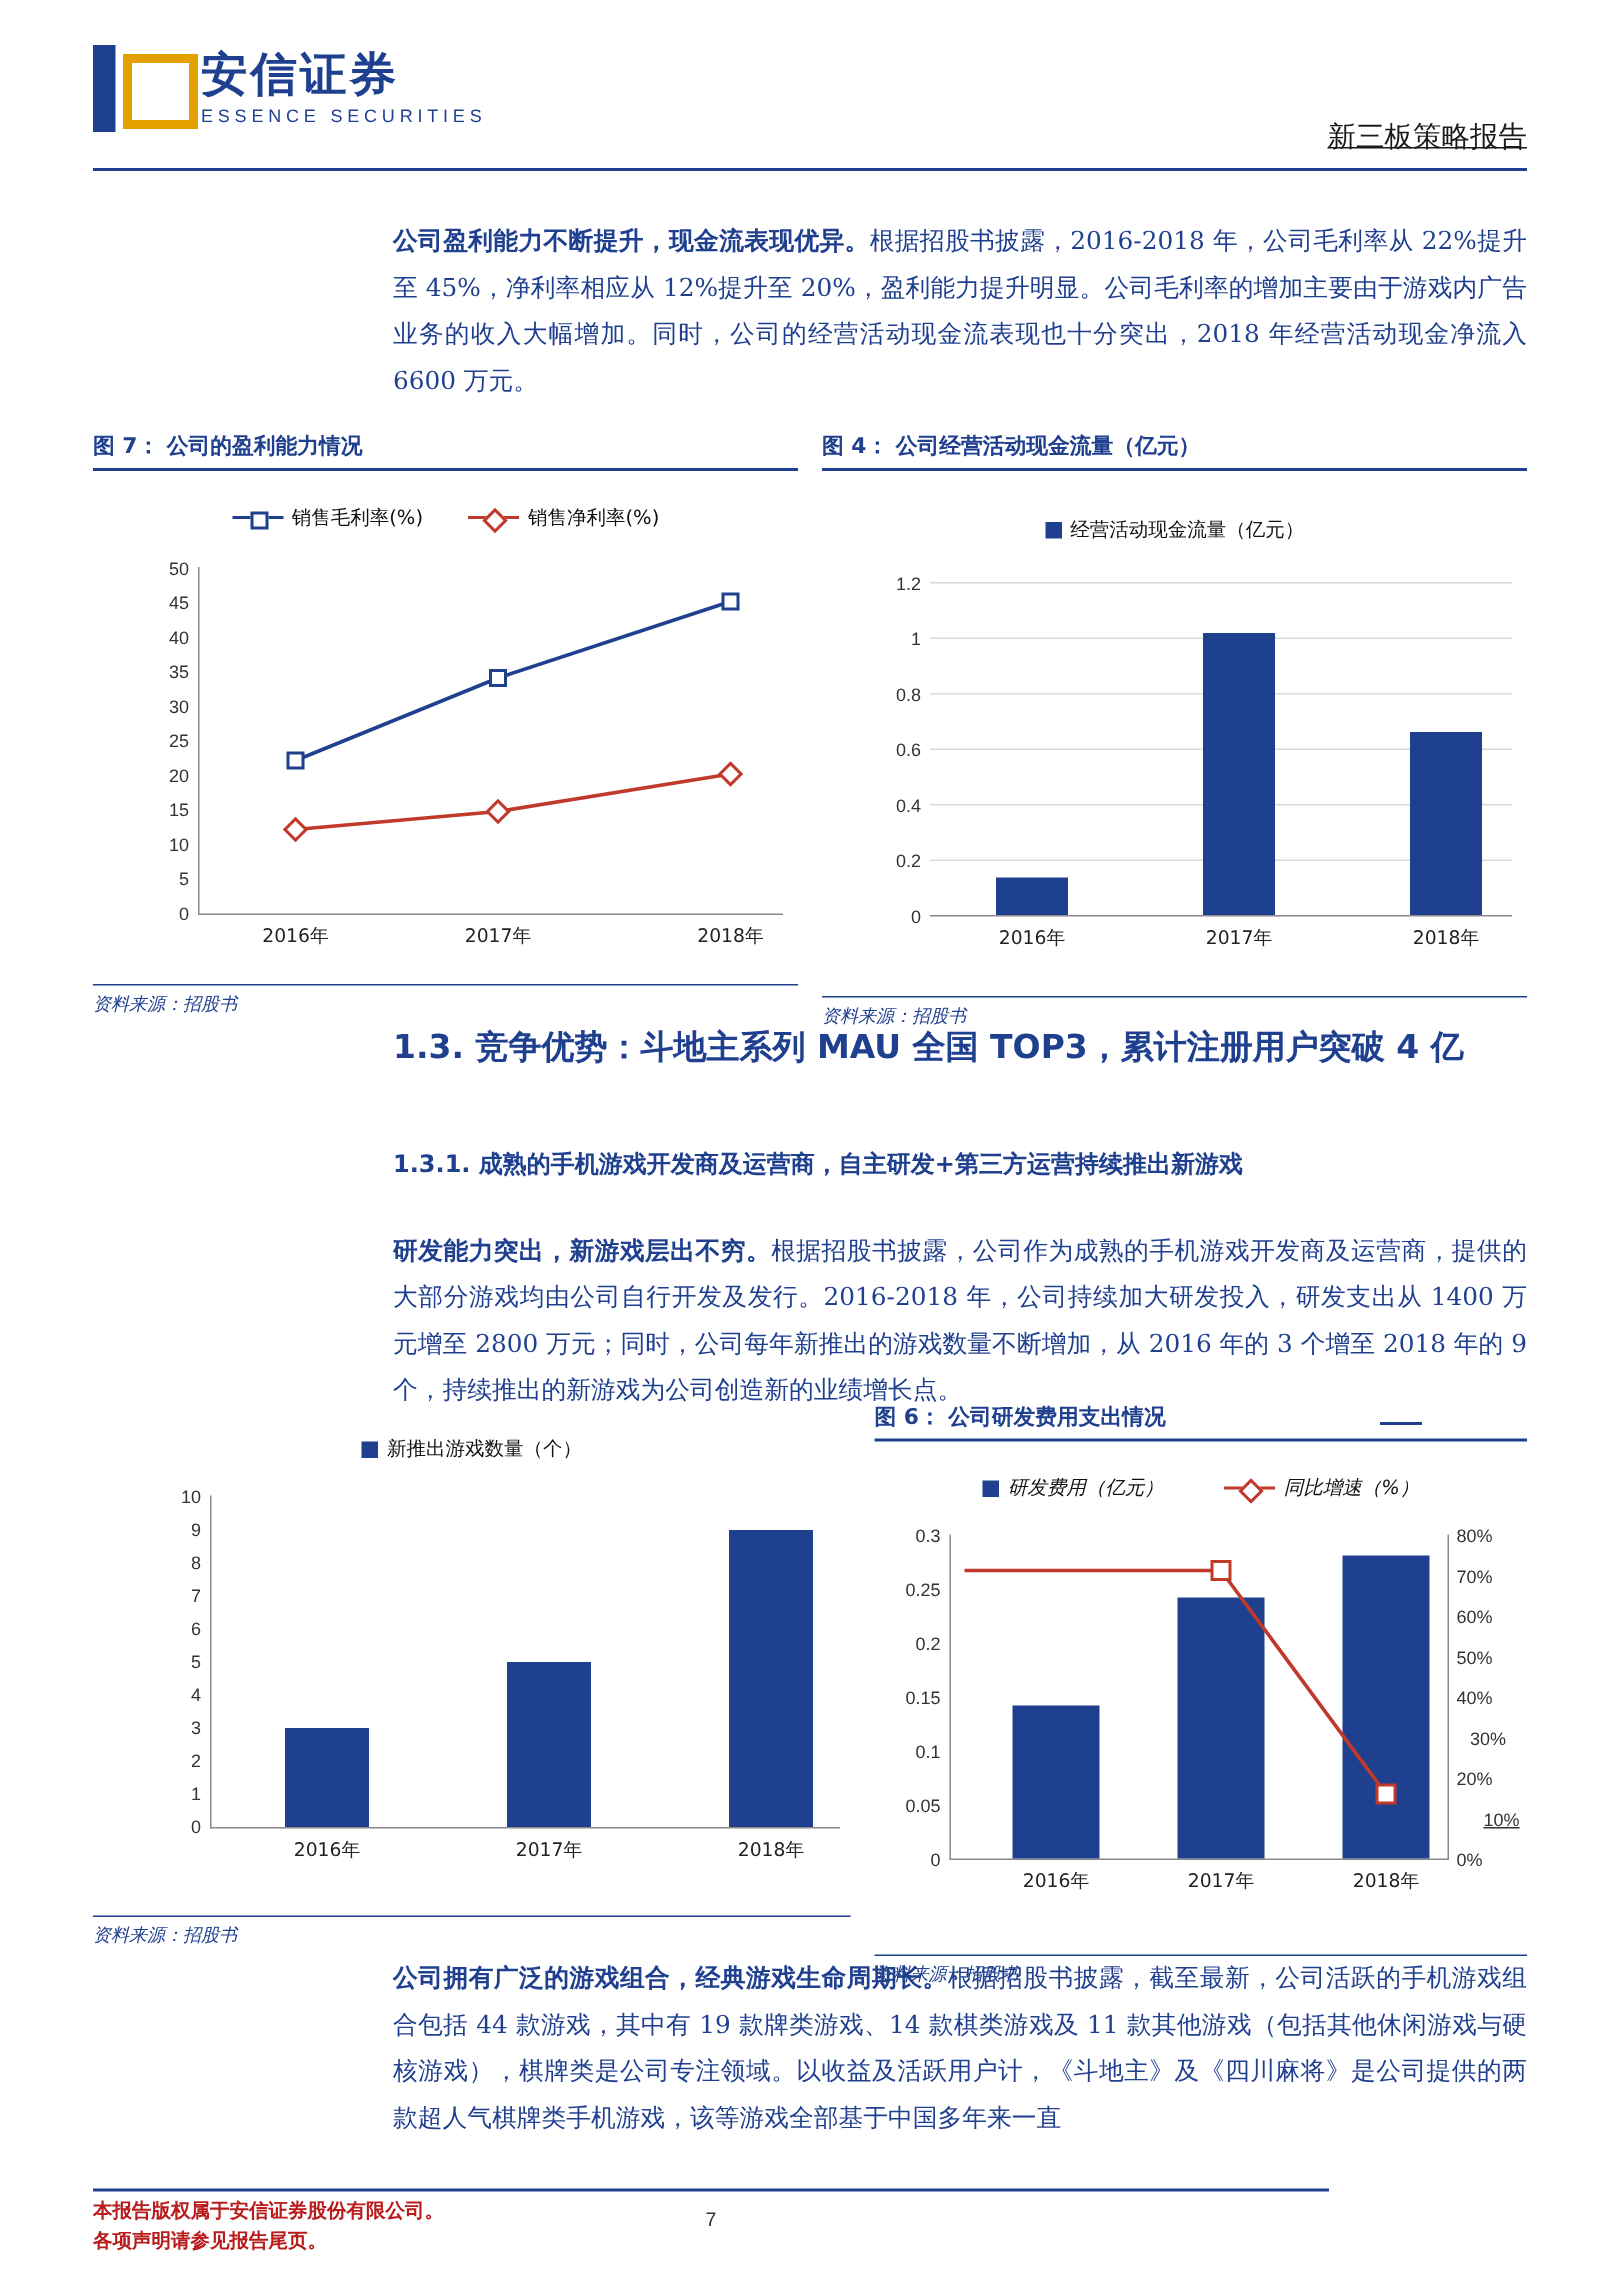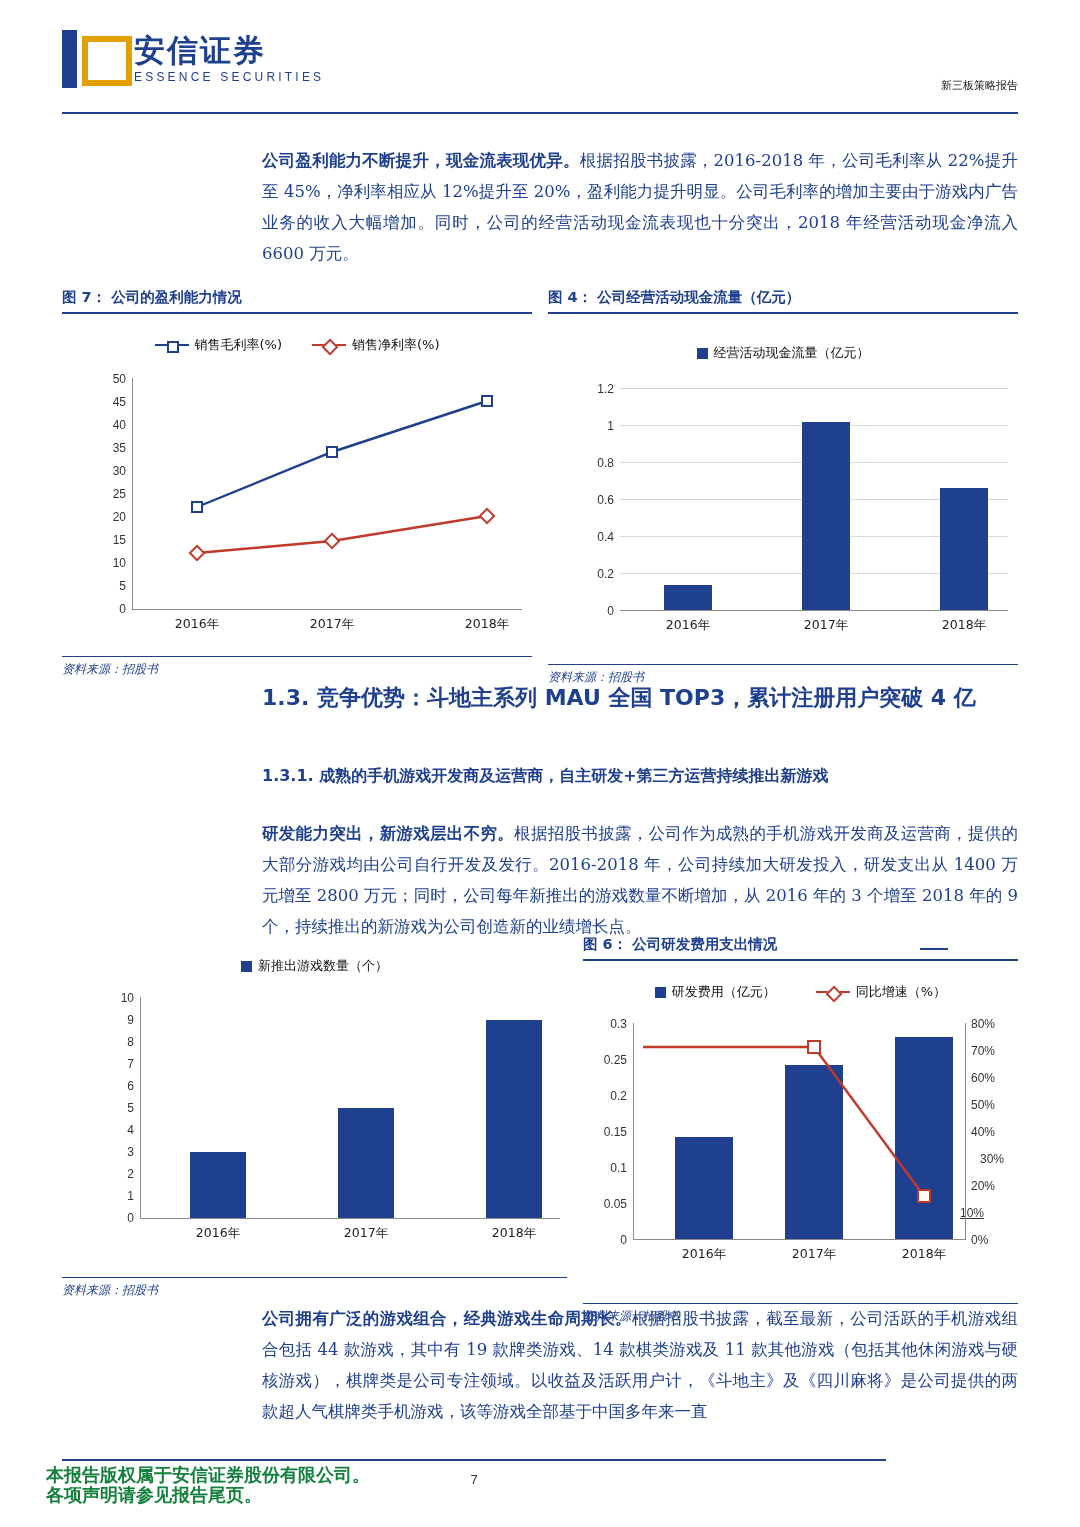--- a/index.html
+++ b/index.html
@@ -15,21 +15,21 @@
 
   
   .header{position:absolute;top:0;left:0;width:1080px;height:112px;}
   .logo-wrap{position:absolute;left:62px;top:30px;display:flex;align-items:center;}
   .logo-mark{width:58px;height:58px;position:relative;}
   .logo-mark .bar{position:absolute;left:0;top:0;width:15px;height:58px;background:#1f3f8f;}
   .logo-mark .sq{position:absolute;left:20px;top:6px;width:38px;height:38px;border:6px solid #e2a100;}
   .logo-text{margin-left:14px;}
   .logo-cn{font-family:"DejaVu Sans", sans-serif;font-size:31px;font-weight:bold;color:#1f3f8f;letter-spacing:2px;line-height:1.05;}
   .logo-en{font-family:"Liberation Sans", sans-serif;font-size:12px;color:#1f3f8f;letter-spacing:3.2px;margin-top:4px;}
-  .header-right{position:absolute;right:62px;top:78px;font-size:11px;color:#1a1a1a;font-family:"DejaVu Sans", sans-serif;}
+  .header-right{position:absolute;right:62px;top:78px;font-size:19px;color:#1a1a1a;font-family:"DejaVu Sans", sans-serif;text-decoration:underline;}
   .header-rule{position:absolute;left:62px;right:62px;top:112px;height:2px;background:#1f3f8f;}
 
   
   .para{
     position:absolute;
     font-size:16.5px;
     line-height:31px;
     color:#1f3f8f;
     text-align:justify;
     font-family:"DejaVu Serif", serif;
@@ -68,21 +68,21 @@
 
   .plot{position:relative;}
   .axis-y{position:absolute;font-size:12px;color:#333;text-align:right;font-family:"Liberation Sans", sans-serif;}
   .axis-x{position:absolute;font-size:12.5px;color:#222;text-align:center;font-family:"DejaVu Sans", sans-serif;}
   .grid-line{position:absolute;height:1px;background:#d9d9d9;}
   .axis-line{position:absolute;background:#8a8a8a;}
   .bar{position:absolute;background:#1f3f8f;}
 
   
   .footer-rule{position:absolute;left:62px;right:62px;bottom:66px;height:2px;background:#1f3f8f;}
-  .footer-left{position:absolute;left:46px;bottom:22px;font-size:18px;line-height:20px;color:#15803d;font-weight:bold;font-family:"DejaVu Sans", sans-serif;}
+  .footer-left{position:absolute;left:62px;bottom:22px;font-size:13px;line-height:20px;color:#b91c1c;font-weight:bold;font-family:"DejaVu Sans", sans-serif;}
   .footer-page{position:absolute;left:0;right:0;bottom:40px;text-align:center;font-size:13px;color:#333;font-family:"Liberation Sans", sans-serif;}
   .side-tick{position:absolute;right:0;width:28px;height:2px;background:#1f3f8f;}
 </style>
 </head>
 <body>
 
 <div class="page">
 
   <div class="header">
     <div class="logo-wrap">
@@ -235,21 +235,21 @@
         <div class="axis-x" style="left:264px;top:236px;width:80px;">2017年</div>
         <div class="axis-x" style="left:412px;top:236px;width:80px;">2018年</div>
       </div>
     </div>
     <div class="fig-src">资料来源：招股书</div>
   </div>
 
   <div class="fig" style="left:583px;top:935px;width:435px;">
     <div class="fig-title">图 6： 公司研发费用支出情况</div>
     <div class="fig-body" style="height:318px;">
-      <div class="legend" style="margin-top:22px;gap:40px;">
+      <div class="legend" style="margin-top:22px;gap:40px;font-style:italic;">
         <div class="item">
           <span class="lg-box"></span>
           <span>研发费用（亿元）</span>
         </div>
         <div class="item">
           <span class="lg-line red"></span>
           <span>同比增速（%）</span>
         </div>
       </div>
 
@@ -263,21 +263,21 @@
         <div class="axis-y" style="left:6px;top:182px;width:38px;">0.05</div>
         <div class="axis-y" style="left:6px;top:218px;width:38px;">0</div>
 
         <div class="axis-y" style="left:388px;top:2px;width:42px;text-align:left;">80%</div>
         <div class="axis-y" style="left:388px;top:29px;width:42px;text-align:left;">70%</div>
         <div class="axis-y" style="left:388px;top:56px;width:42px;text-align:left;">60%</div>
         <div class="axis-y" style="left:388px;top:83px;width:42px;text-align:left;">50%</div>
         <div class="axis-y" style="left:388px;top:110px;width:42px;text-align:left;">40%</div>
         <div class="axis-y" style="left:388px;top:137px;width:42px;text-align:center;">30%</div>
         <div class="axis-y" style="left:388px;top:164px;width:42px;text-align:left;">20%</div>
-        <div class="axis-y" style="left:368px;top:191px;width:42px;text-align:center;text-decoration:underline;">10%</div>
+        <div class="axis-y" style="left:388px;top:191px;width:42px;text-align:right;text-decoration:underline;">10%</div>
         <div class="axis-y" style="left:388px;top:218px;width:42px;text-align:left;">0%</div>
 
         <div class="axis-line" style="left:50px;top:8px;width:1px;height:217px;"></div>
         <div class="axis-line" style="left:382px;top:8px;width:1px;height:217px;"></div>
         <div class="axis-line" style="left:50px;top:224px;width:333px;height:1px;"></div>
 
         <div class="bar" style="left:92px;top:122px;width:58px;height:102px;"></div>
         <div class="bar" style="left:202px;top:50px;width:58px;height:174px;"></div>
         <div class="bar" style="left:312px;top:22px;width:58px;height:202px;"></div>
 

